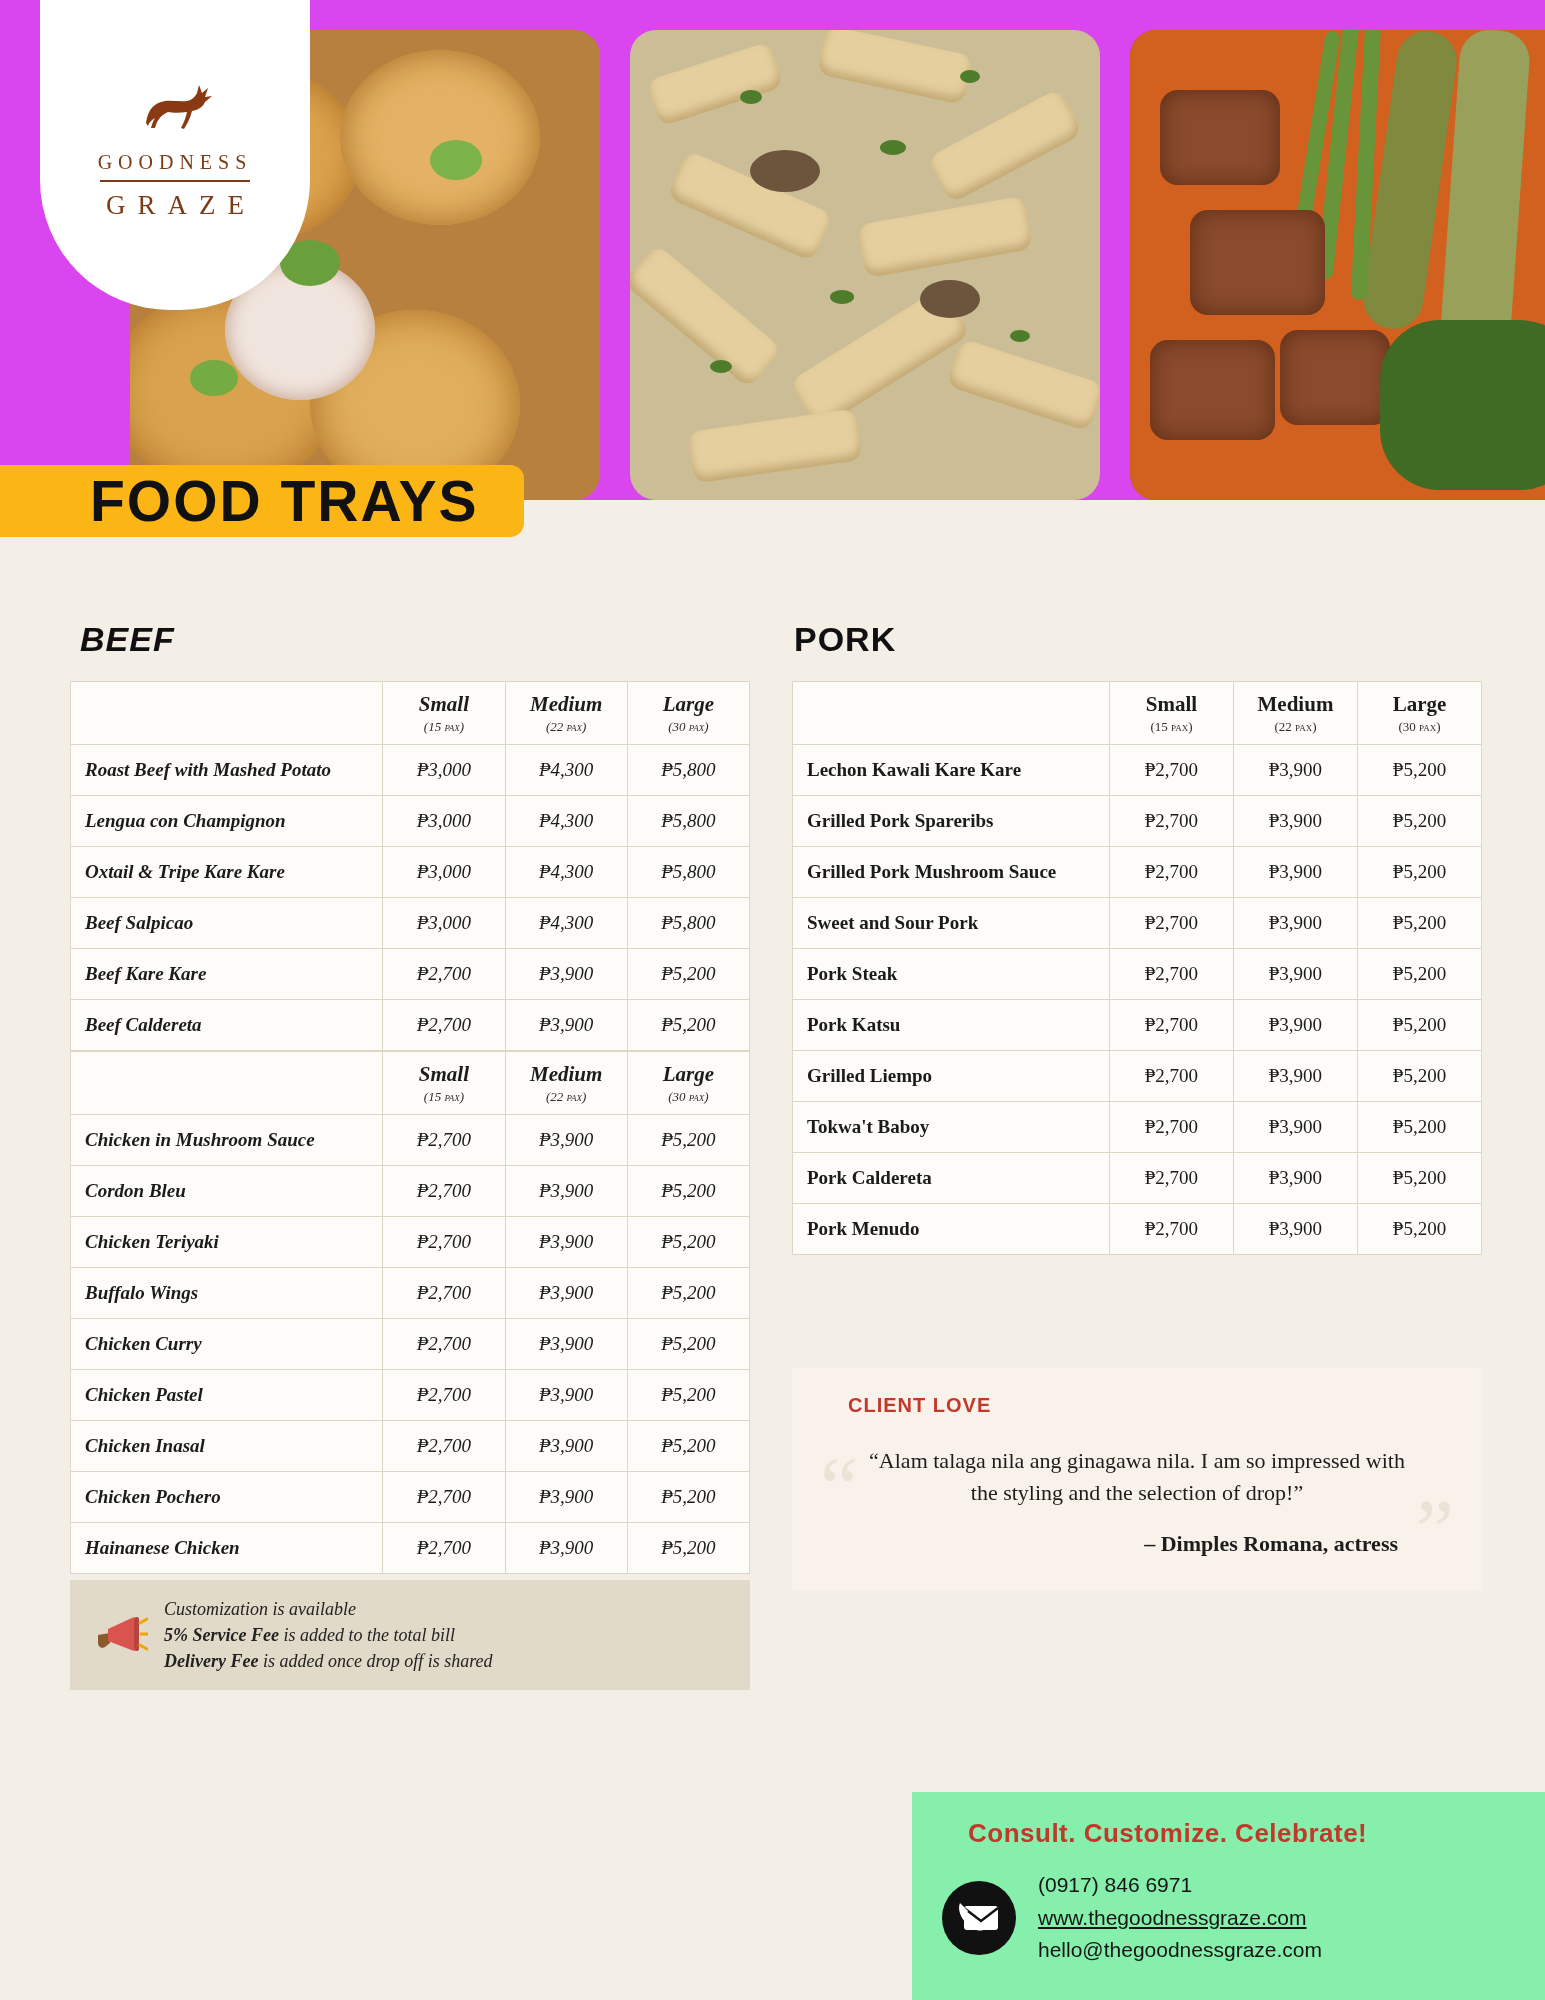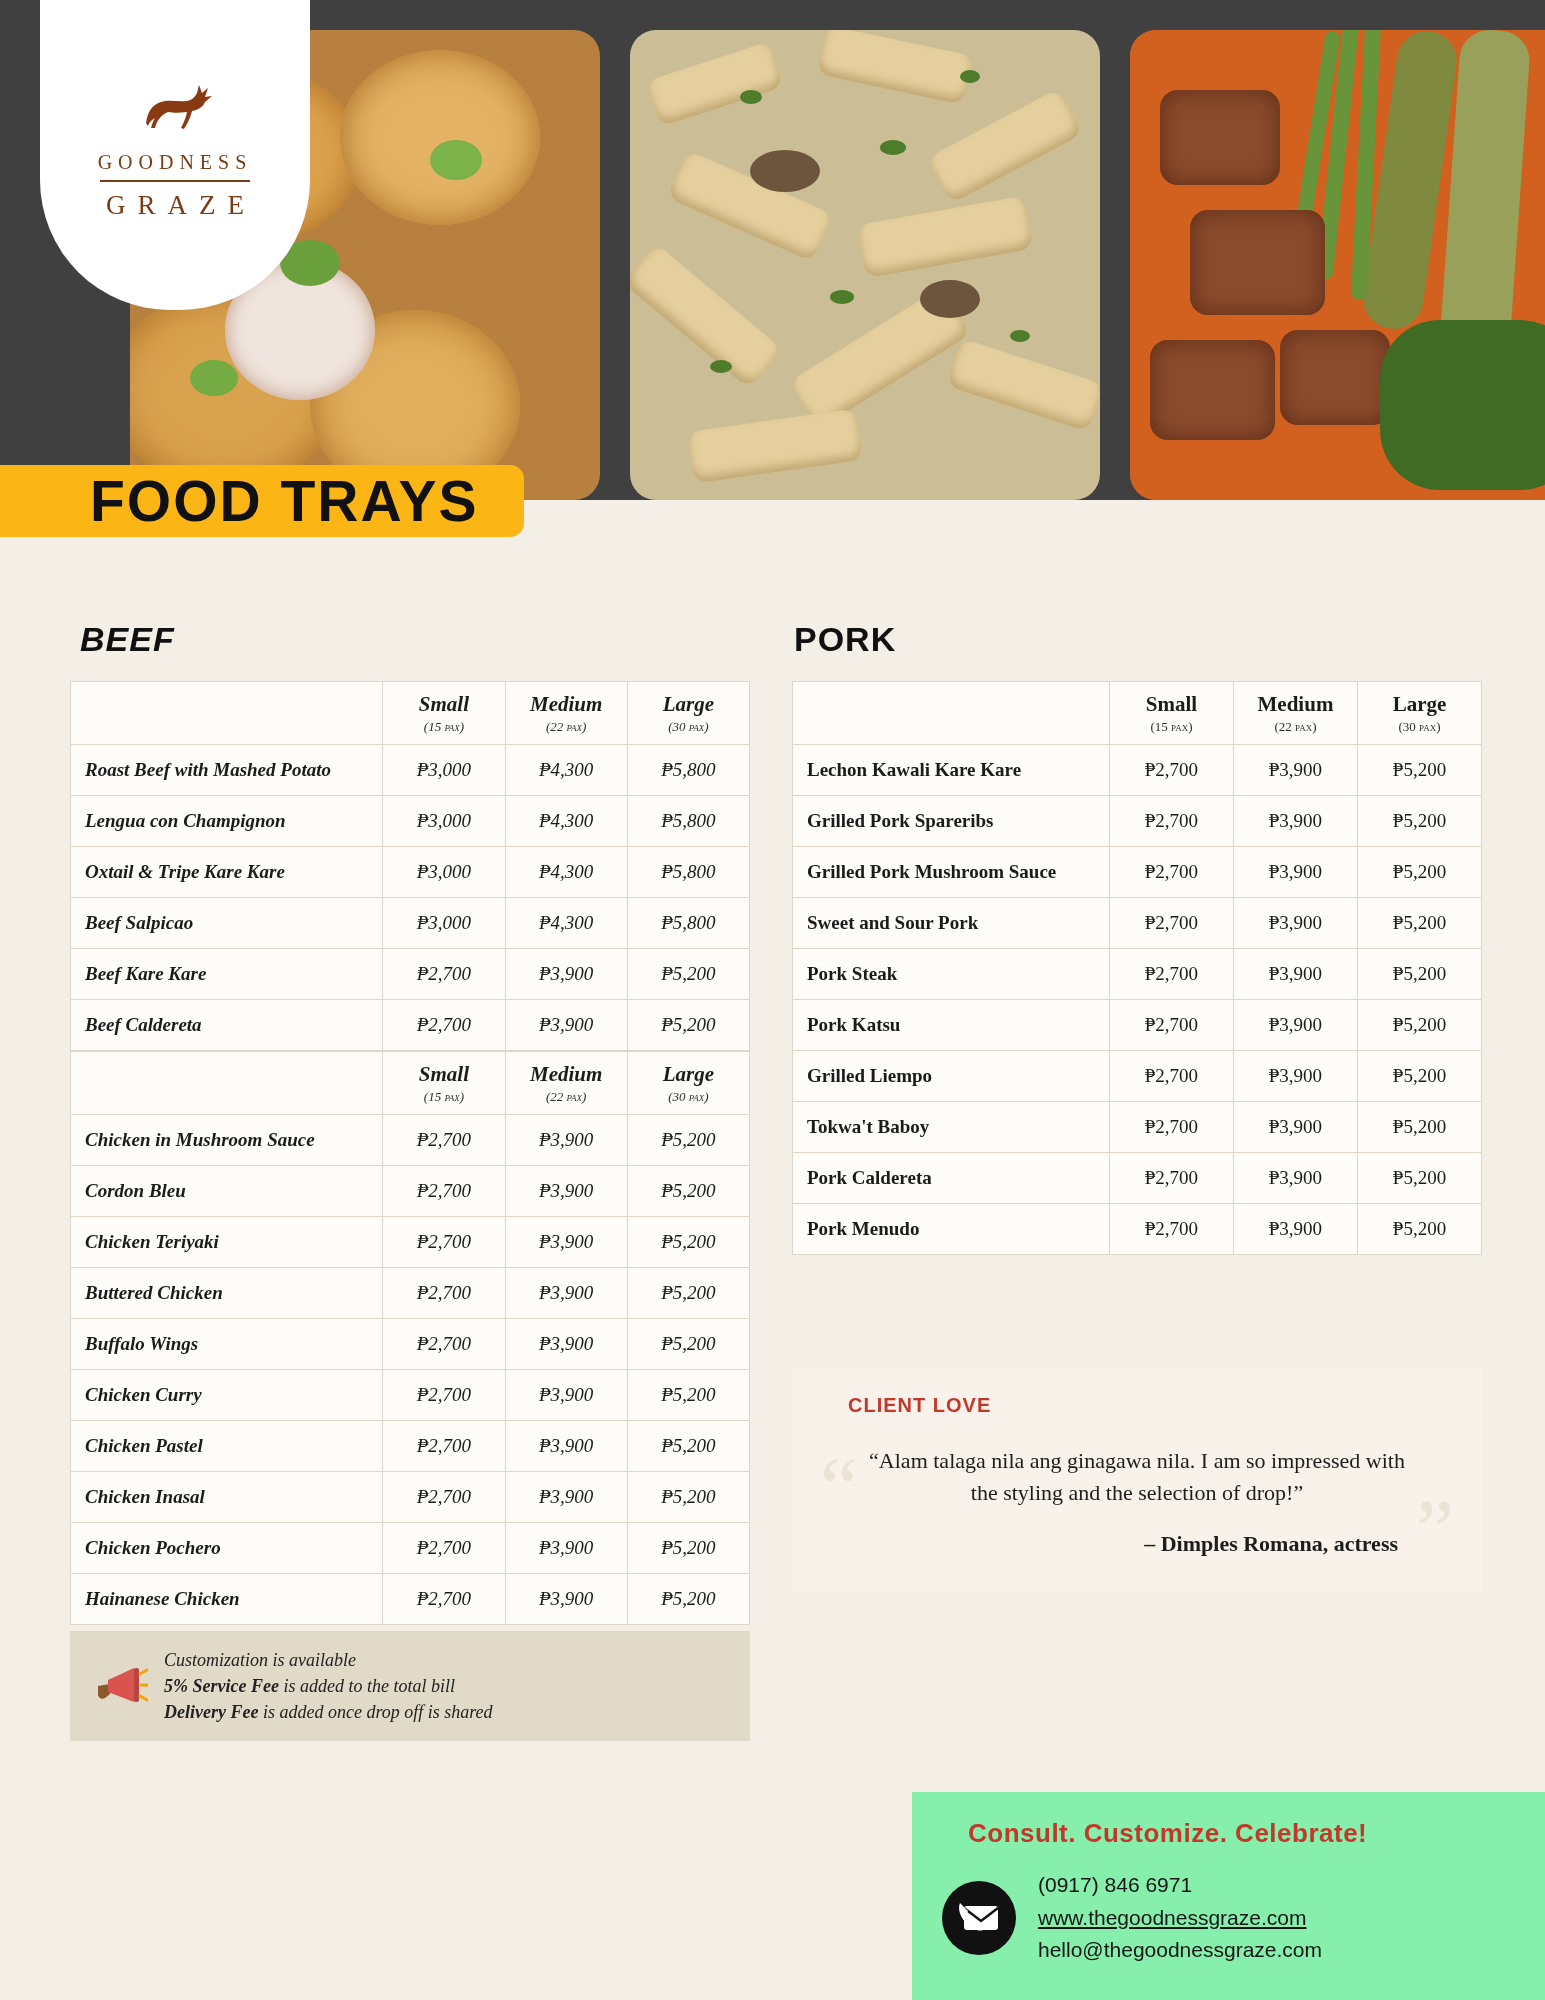--- a/index.html
+++ b/index.html
@@ -14,21 +14,21 @@
     position: relative;
     overflow: hidden;
   }
 
   
   .hero {
     position: absolute;
     top: 0; left: 0;
     width: 1545px;
     height: 500px;
-    background: #404040;
+    background: #d946ef;
   }
   .hero-photos {
     position: absolute;
     top: 30px;
     left: 130px;
     display: flex;
     gap: 30px;
   }
   .photo {
     width: 470px;
@@ -452,26 +452,20 @@
             <td class="price">₱3,900</td>
             <td class="price">₱5,200</td>
           </tr>
         <tr>
             <td class="name">Chicken Teriyaki</td>
             <td class="price">₱2,700</td>
             <td class="price">₱3,900</td>
             <td class="price">₱5,200</td>
           </tr>
         <tr>
-            <td class="name">Buttered Chicken</td>
-            <td class="price">₱2,700</td>
-            <td class="price">₱3,900</td>
-            <td class="price">₱5,200</td>
-          </tr>
-        <tr>
             <td class="name">Buffalo Wings</td>
             <td class="price">₱2,700</td>
             <td class="price">₱3,900</td>
             <td class="price">₱5,200</td>
           </tr>
         <tr>
             <td class="name">Chicken Curry</td>
             <td class="price">₱2,700</td>
             <td class="price">₱3,900</td>
             <td class="price">₱5,200</td>

